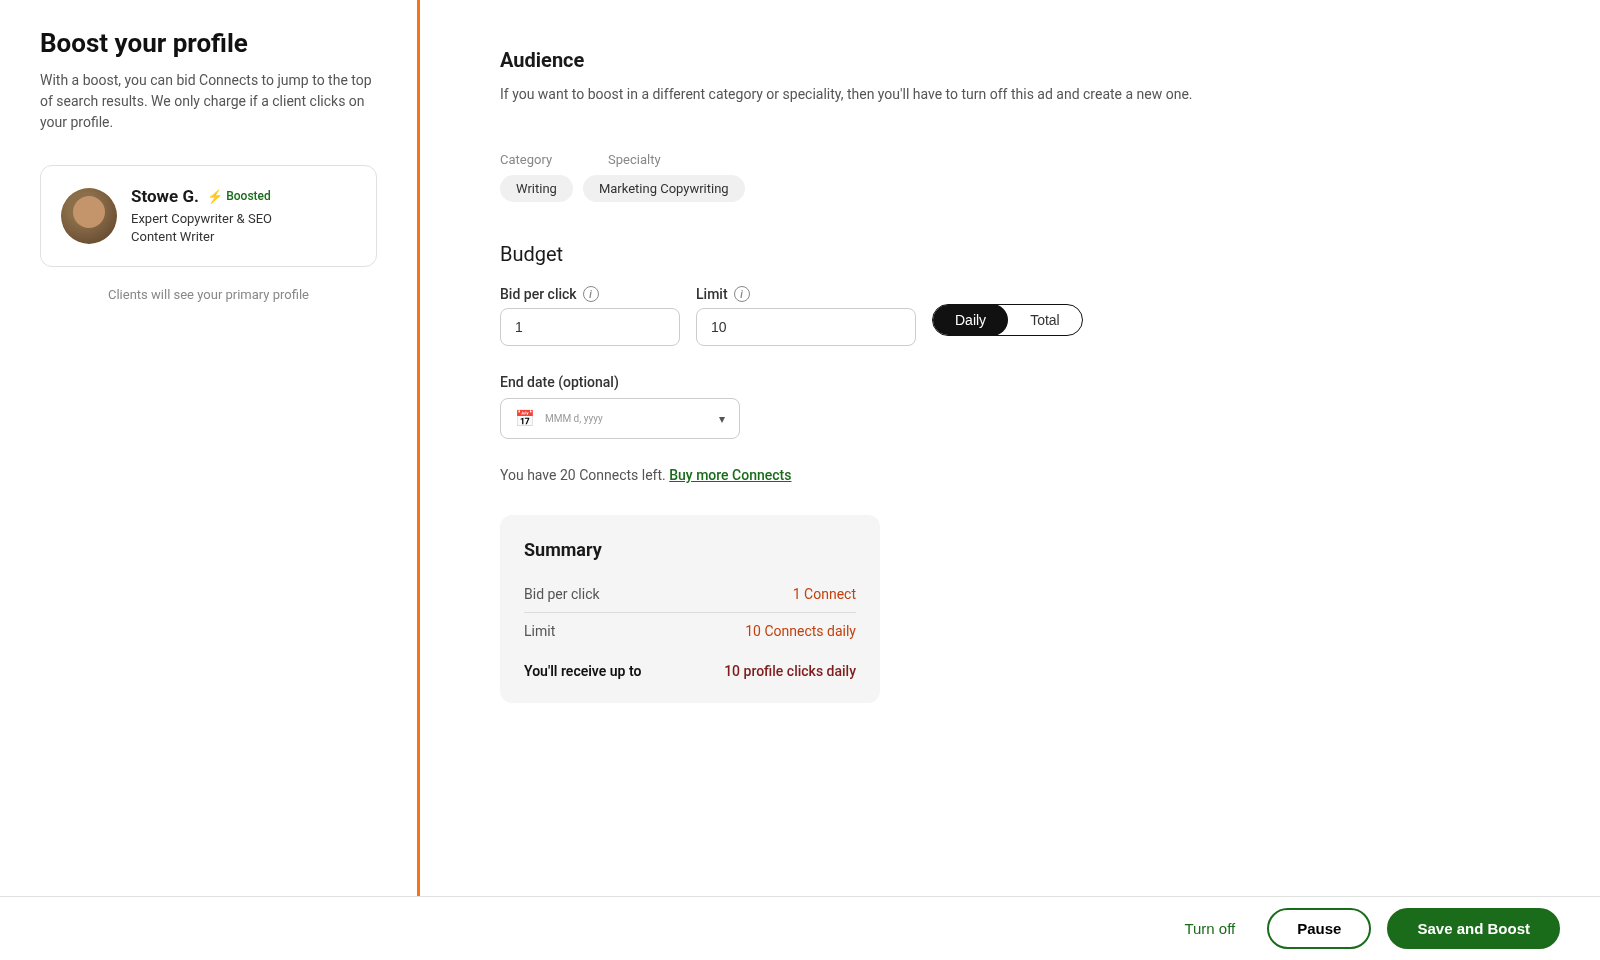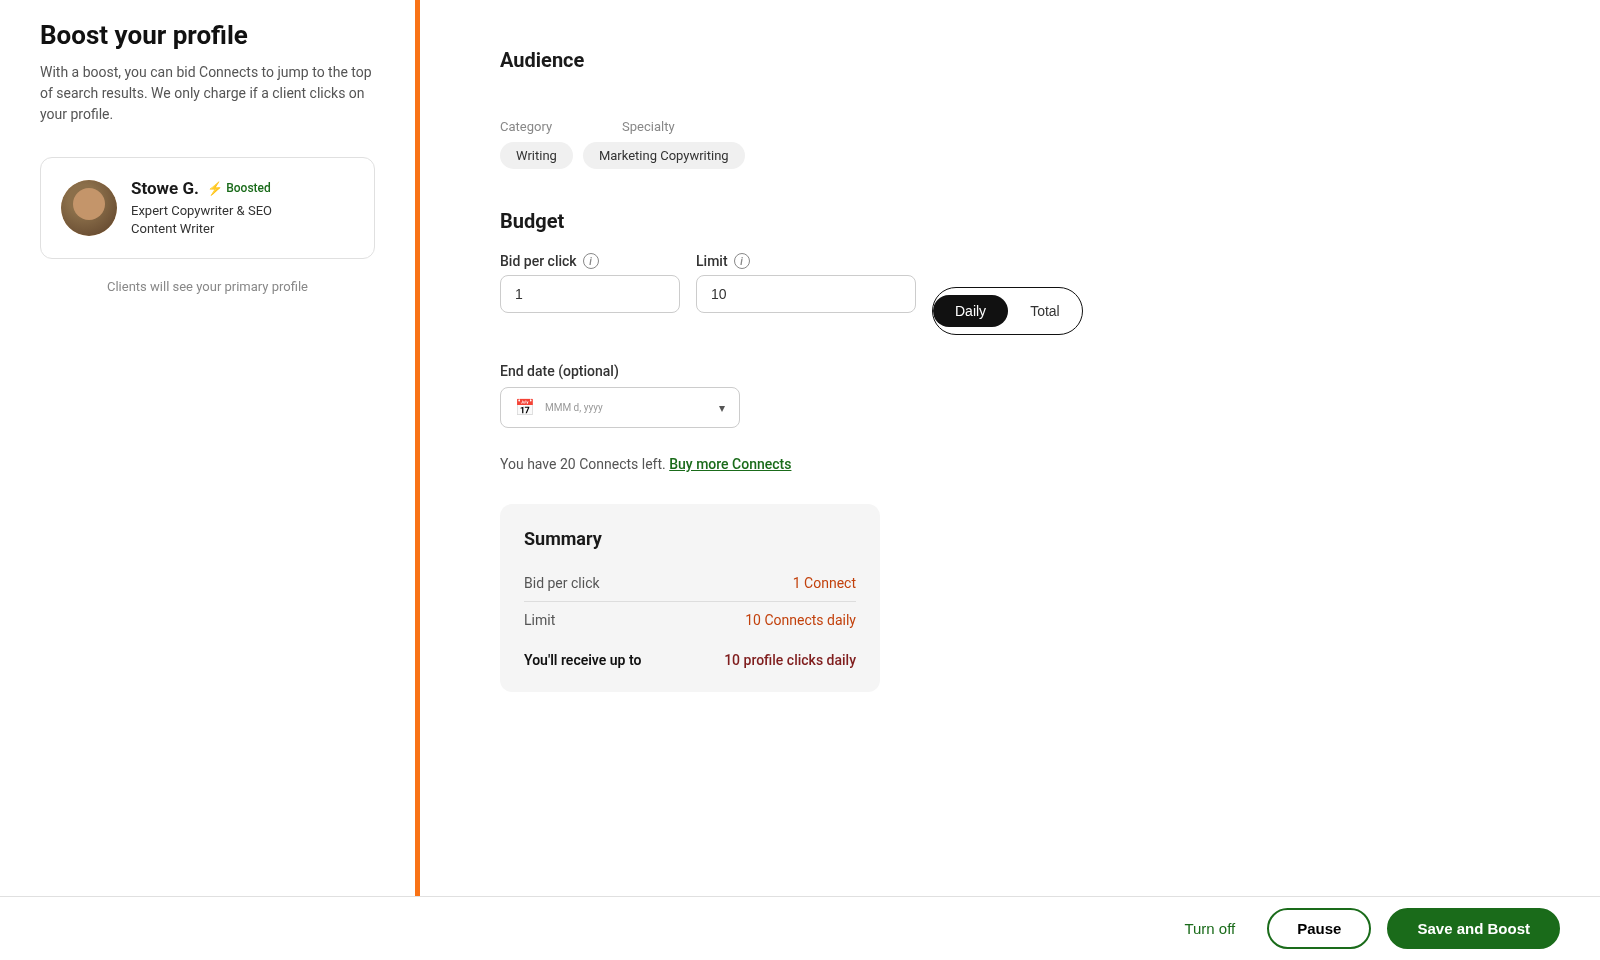--- a/index.html
+++ b/index.html
@@ -14,22 +14,22 @@
       position: relative;
     }
     .page-layout {
       display: flex;
       height: calc(960px - 64px);
       width: 1600px;
     }
     
     .left-panel {
       width: 420px;
-      padding: 20px 40px 40px 40px;
-      border-right: 5px solid #f97316;
+      padding: 28px 40px 40px 40px;
+      border-right: 3px solid #f97316;
       flex-shrink: 0;
     }
     .page-title {
       font-size: 26px;
       font-weight: 700;
       margin-bottom: 12px;
       color: #111;
     }
     .page-subtitle {
       font-size: 14px;
@@ -114,21 +114,21 @@
       margin-bottom: 12px;
     }
     .section-desc {
       font-size: 14px;
       color: #555;
       line-height: 1.5;
       margin-bottom: 24px;
     }
     .labels-row {
       display: flex;
-      gap: 70px;
+      gap: 56px;
       margin-bottom: 8px;
       margin-top: 47px;
     }
     .label-text {
       font-size: 13px;
       color: #888;
     }
     .tags-row {
       display: flex;
       gap: 10px;
@@ -137,21 +137,21 @@
     .tag {
       background: #f0f0f0;
       border-radius: 20px;
       padding: 6px 16px;
       font-size: 13px;
       color: #333;
     }
     .budget-section {}
     .budget-title {
       font-size: 20px;
-      font-weight: 700;
+      font-weight: 400;
       margin-bottom: 20px;
     }
     .budget-inputs-row {
       display: flex;
       align-items: flex-start;
       gap: 16px;
       margin-bottom: 28px;
     }
     .input-group {
       display: flex;
@@ -193,22 +193,22 @@
     }
     .limit-input {
       width: 220px;
     }
     .toggle-group {
       display: flex;
       align-items: center;
       border: 1.5px solid #111;
       border-radius: 24px;
       overflow: hidden;
-      margin-top: 34px;
-      height: 48px;
+      margin-top: 18px;
+      height: 32px;
     }
     .toggle-btn {
       padding: 8px 22px;
       font-size: 14px;
       font-weight: 500;
       cursor: pointer;
       border: none;
       background: transparent;
       color: #333;
     }
@@ -377,20 +377,21 @@
       </div>
     </div>
 
     <p class="profile-note">Clients will see your primary profile</p>
   </div>
 
   <div class="right-panel">
 
     <div>
       <h2 class="section-title">Audience</h2>
+      <p class="section-desc">If you want to boost in a different category or speciality, then you'll have to turn off this ad and create a new one.</p>
 
       <div class="labels-row">
         <span class="label-text">Category</span>
         <span class="label-text">Specialty</span>
       </div>
       <div class="tags-row">
         <span class="tag">Writing</span>
         <span class="tag">Marketing Copywriting</span>
       </div>
     </div>

